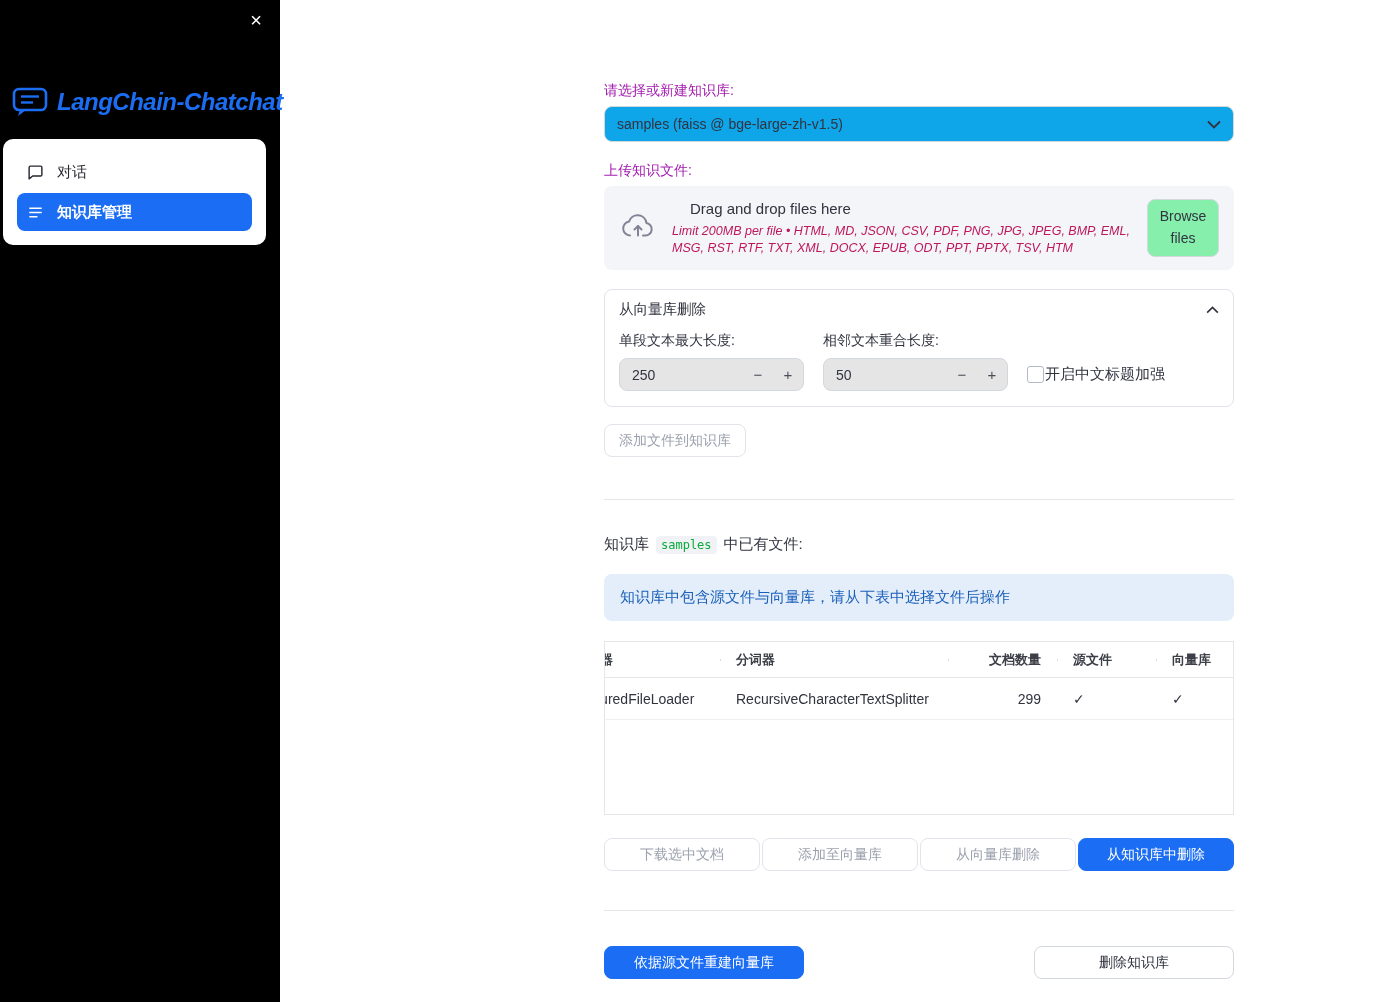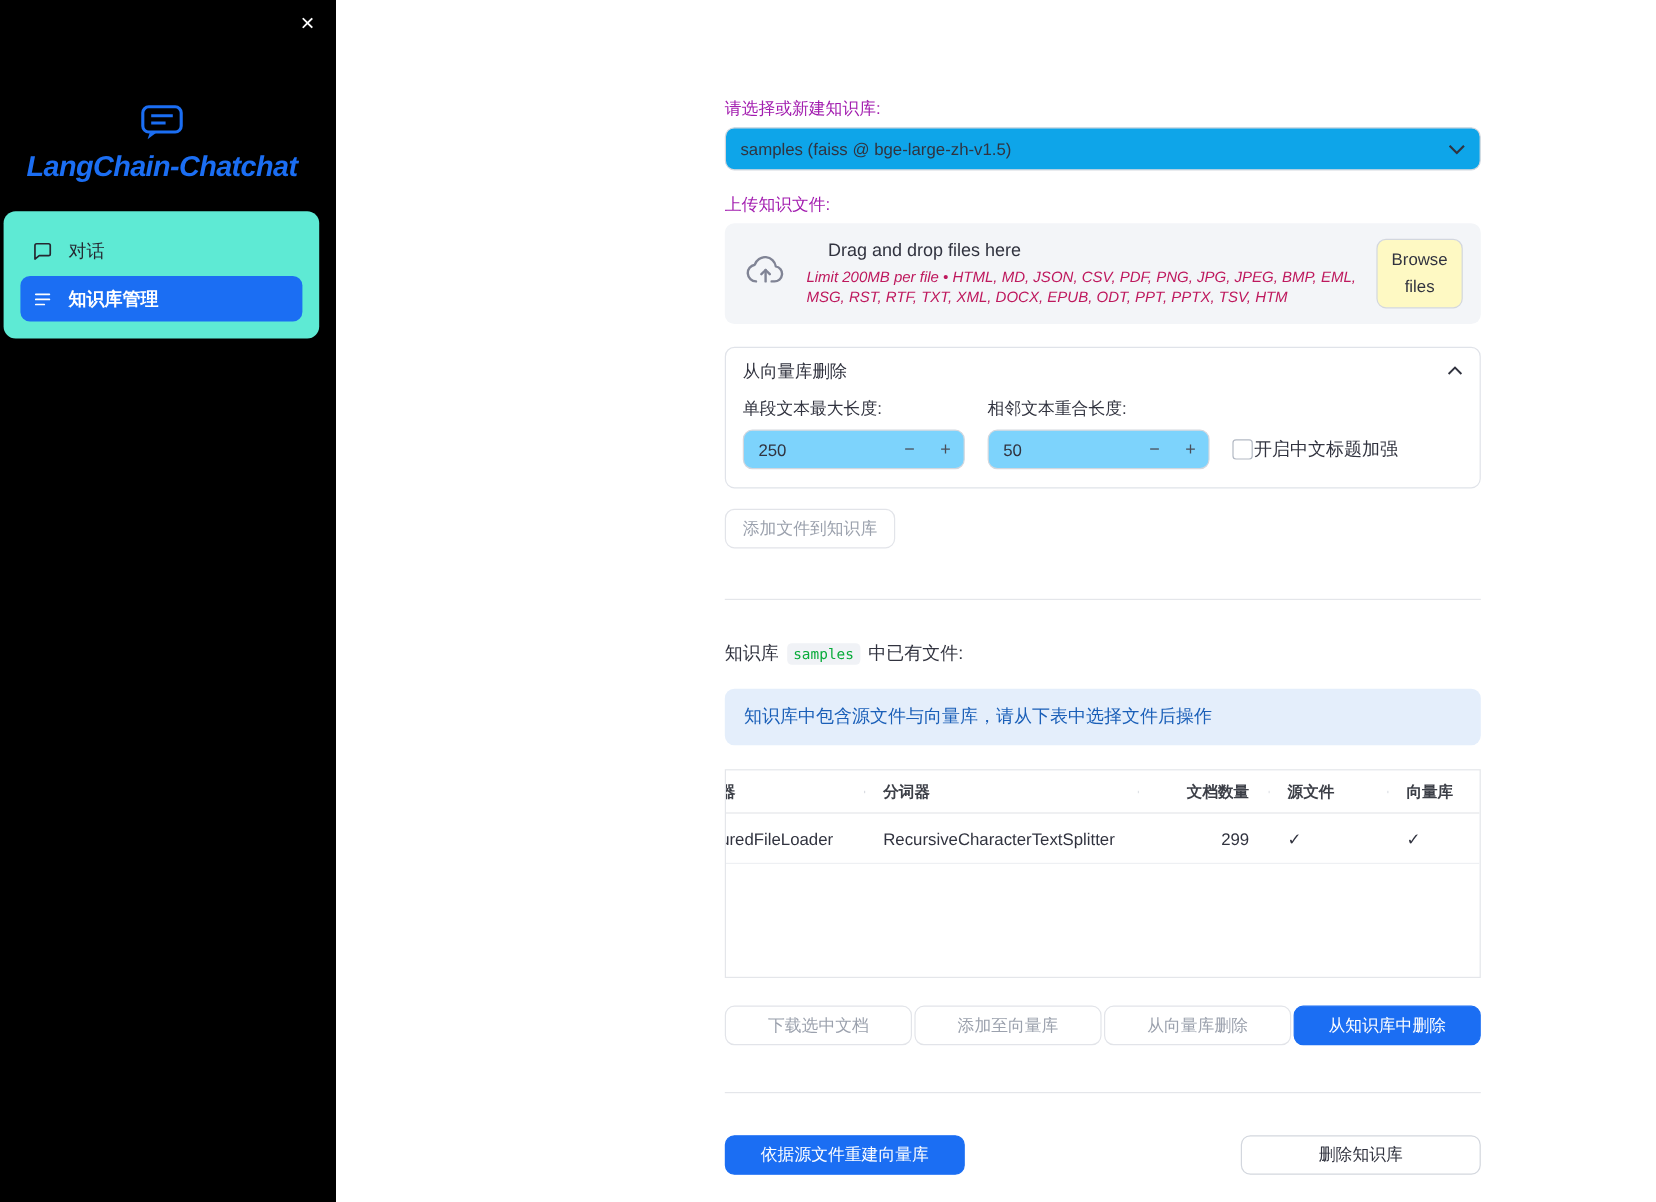--- a/index.html
+++ b/index.html
@@ -10,27 +10,27 @@
     display:flex;
   }
 
   
   .sidebar { position:relative; flex:0 0 280px; width:280px; height:1002px; background:#000; }
   .close-btn {
     position:absolute; top:6px; right:12px;
     background:none; border:none; color:#fff; font-size:20px; line-height:1;
     padding:4px 6px; cursor:pointer; font-family:inherit;
   }
-  .logo { display:flex; align-items:center; gap:9px; padding:86px 22px 0 12px;flex-direction:column; }
+  .logo { display:flex; align-items:center; gap:9px; padding:86px 22px 0 12px; }
   .logo-text {
     color:#1b6ef3; font-size:24px; font-weight:bold; font-style:italic;
     letter-spacing:-0.5px; white-space:nowrap;
   }
   .version { text-align:right; padding:12px 15px 0 0; color:#8e8e8e; font-size:12.5px; }
-  .nav-card { background:#5eead4; border-radius:10px; margin:22px 14px 0 3px; padding:12px 14px; }
+  .nav-card { background:#ffffff; border-radius:10px; margin:22px 14px 0 3px; padding:12px 14px; }
   .nav-item {
     display:flex; align-items:center; gap:13px; height:38px;
     border-radius:8px; padding:0 10px; font-size:15px; color:#262730;
     cursor:pointer; margin:2px 0;
   }
   .nav-item.selected { background:#1b6ef3; color:#fff; font-weight:bold; }
   .nav-icon { display:flex; align-items:center; }
 
   
   .main { flex:1; background:#fff; }
@@ -47,36 +47,36 @@
   .upload-label { margin-top:20px; }
   .uploader {
     margin-top:6px; background:#f3f5f8; border-radius:8px;
     height:84px; padding:0 15px 0 16px;
     display:flex; align-items:center; gap:16px;
   }
   .uploader-text { flex:1; }
   .uploader-title { font-size:15px; color:#31333f; margin-bottom:6px;margin-left:18px; }
   .uploader-limit { font-size:12.5px; color:#be185d; line-height:1.3; max-width:480px;font-style:italic; }
   .browse-btn {
-    background:#fef9c3; border:1px solid #d3d7de; border-radius:8px;
+    background:#86efac; border:1px solid #d3d7de; border-radius:8px;
     width:72px; min-height:51px; padding:6px 8px;
     font-size:14px; color:#31333f; cursor:pointer; font-family:inherit; line-height:1.55;
   }
 
   .expander { margin-top:19px; border:1px solid #e0e3e9; border-radius:8px; background:#fff; }
   .expander-header {
     height:38px; display:flex; align-items:center; justify-content:space-between;
     padding:0 14px; font-size:14.5px; cursor:pointer;
   }
   .expander-body { display:flex; padding:4px 14px 15px 14px; }
   .num-group { width:185px; }
   .num-group.second { margin-left:19px; }
   .num-label { font-size:14px; margin-bottom:8px; white-space:nowrap; }
   .num-input {
-    height:33px; border:1px solid #d3d7de; border-radius:8px; background:#7dd3fc;
+    height:33px; border:1px solid #d3d7de; border-radius:8px; background:#e5e5e5;
     display:flex; align-items:center; overflow:hidden;
   }
   .num-value { flex:1; padding-left:12px; font-size:14px; }
   .step-btn {
     width:30px; height:100%; background:none; border:none; cursor:pointer;
     color:#4a4e58; font-size:15px; font-family:inherit;
     display:flex; align-items:center; justify-content:center;
   }
   .checkbox-group { margin-left:19px; align-self:flex-end; height:33px; display:flex; align-items:center; gap:1px; }
   .checkbox {

